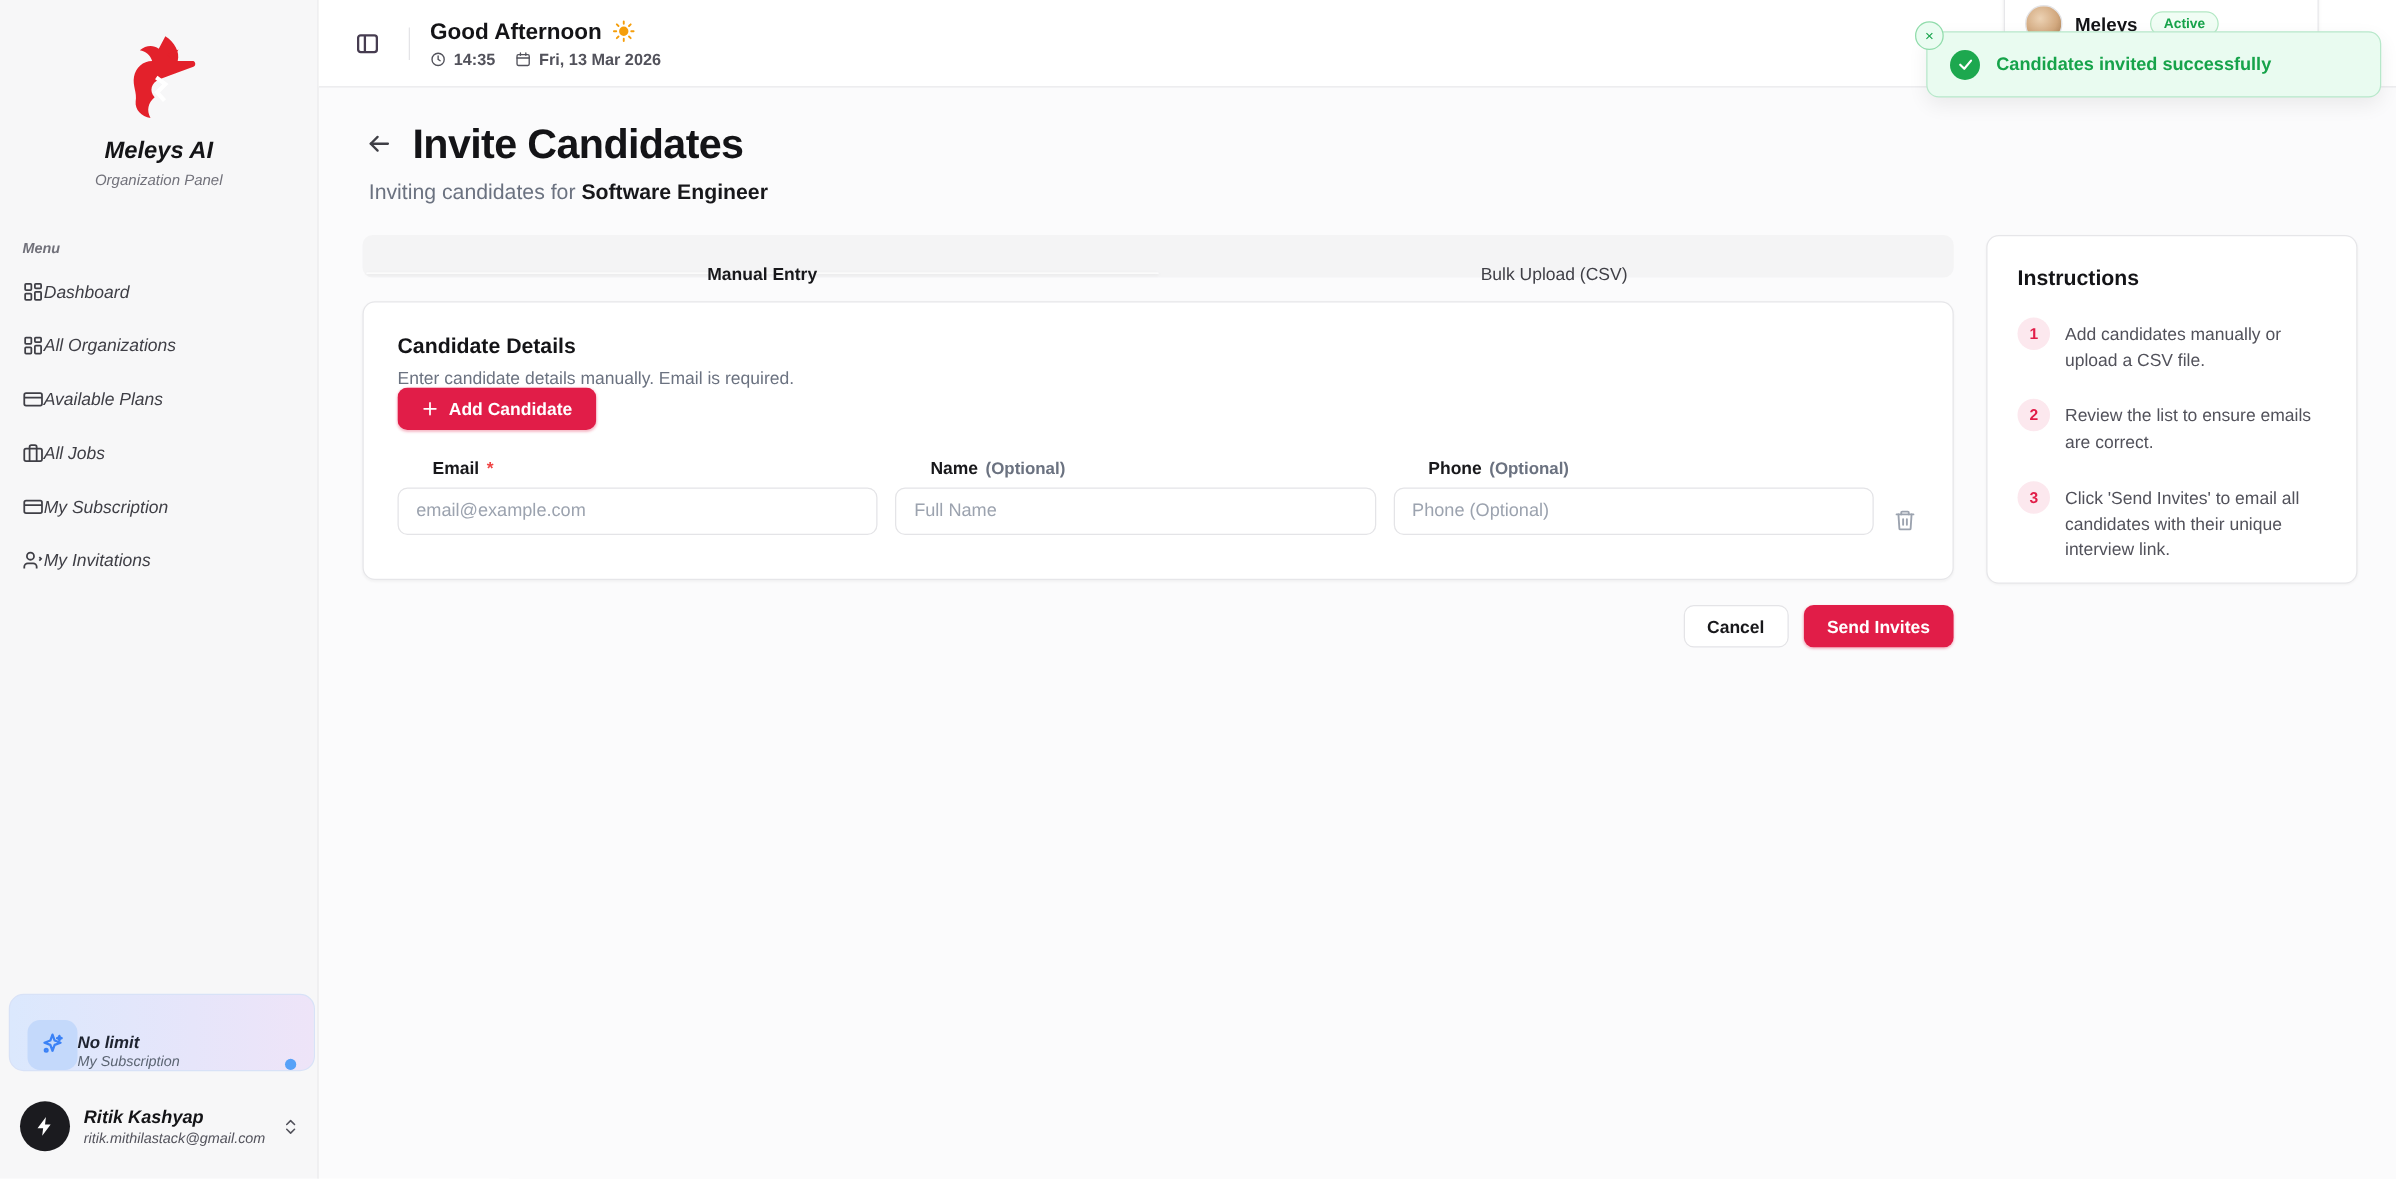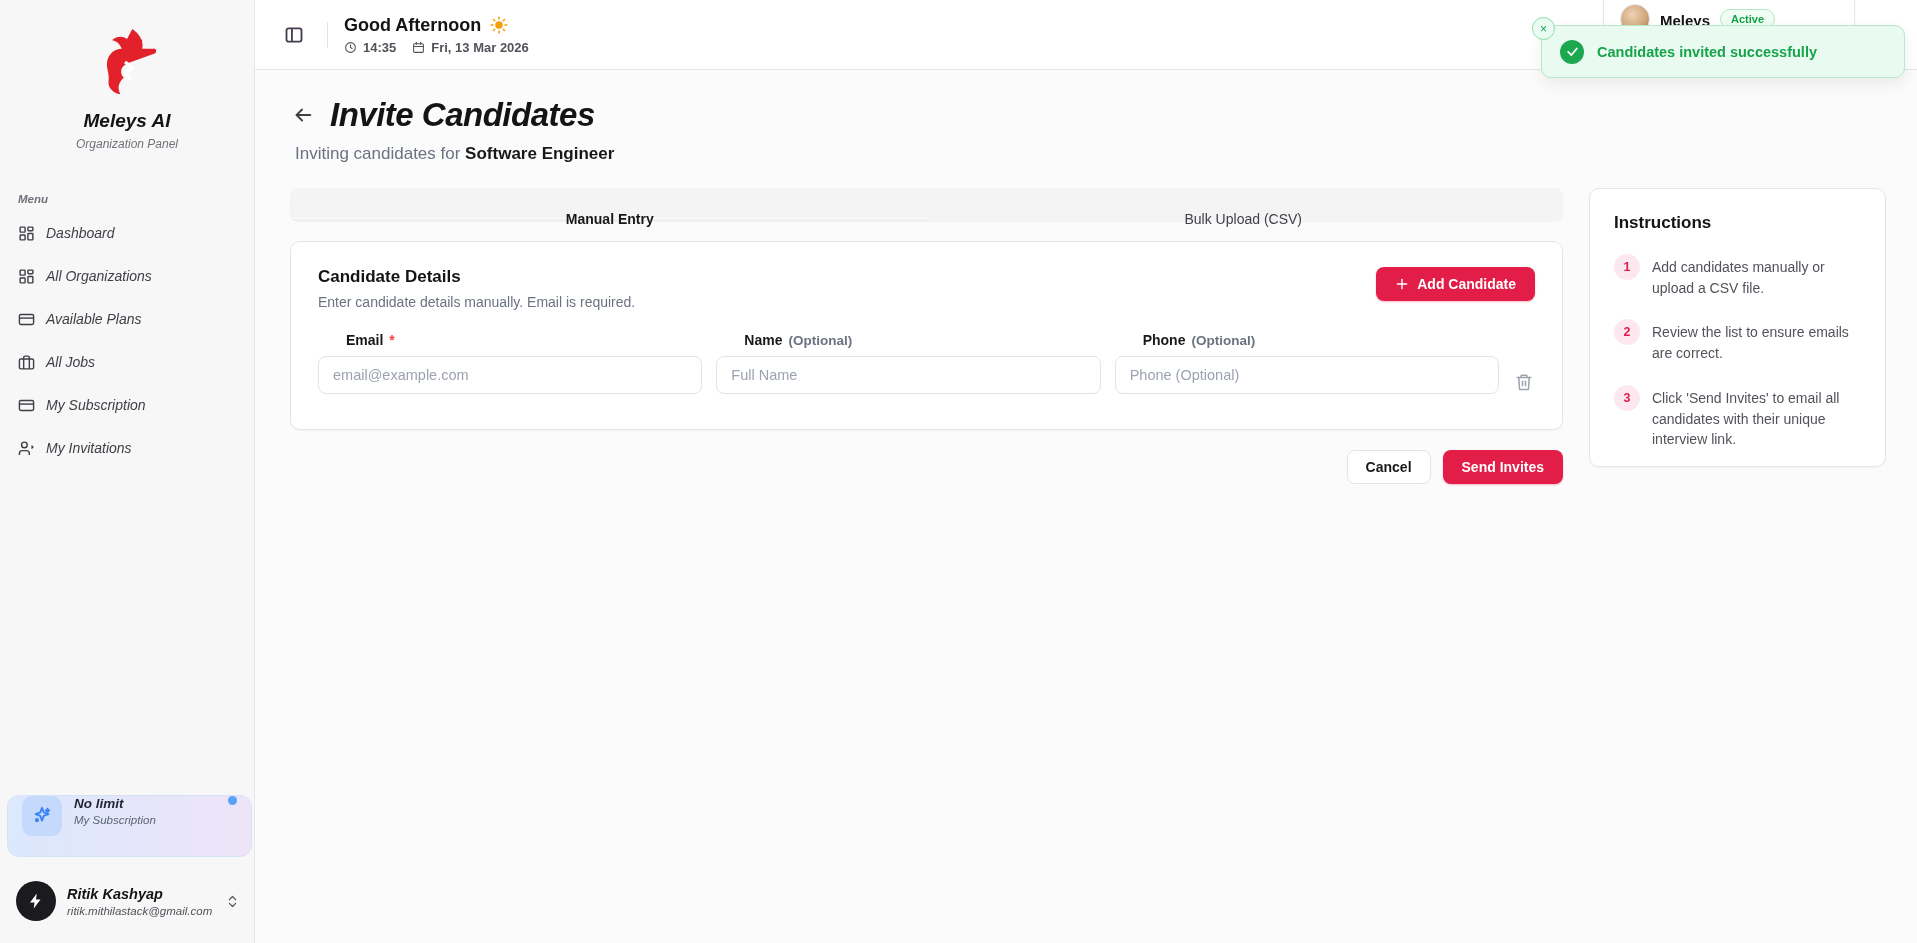--- a/index.html
+++ b/index.html
@@ -15,30 +15,30 @@
     position:absolute; left:0; top:0; width:255px; height:943px;
     background:#f7f7f8; border-right:1px solid #e7e7ea;
     display:flex; flex-direction:column;font-style:italic;
   }
   .brand { padding-top:26px; display:flex; flex-direction:column; align-items:center; }
   .brand-name { font-size:19px; font-weight:700; margin-top:8px; color:#141417; }
   .brand-sub { font-size:12px; color:#71717a; margin-top:5px; }
   .menu-label { font-size:11.5px; color:#71717a; margin:42px 0 10px 18px; font-weight:600; }
   .nav { display:flex; flex-direction:column; gap:7px; padding:0 8px; }
   .nav-item {
-    display:flex; align-items:center; gap:11px; height:36px; padding:0 10px;
+    display:flex; align-items:center; height:36px; padding:0 10px;
     border-radius:8px; cursor:pointer; color:#3f3f46; font-size:14px; font-weight:500;
   }
   .nav-item svg { stroke:#3f3f46; }
   .spacer { flex:1; }
 
   .sub-card {
     margin:0 2px 14px 7px; height:62px; border-radius:12px;
     background:linear-gradient(90deg,#dbe8fd 0%, #e6e5fa 60%, #eee4f8 100%);
-    display:flex; align-items:flex-start; padding:0 14px; gap:12px; cursor:pointer;
+    display:flex; align-items:flex-end; padding:0 14px; cursor:pointer;
     border:1px solid #d8e2f7;
   }
   .sub-icon-box {
     width:40px; height:40px; border-radius:10px; background:#c4d9fb;
     display:flex; align-items:center; justify-content:center;
   }
   .sub-title { font-size:13.5px; font-weight:700; color:#1f2430; }
   .sub-sub { font-size:11.5px; color:#5b6472; margin-top:3px; }
   .sub-dot { margin-left:auto; width:9px; height:9px; border-radius:50%; background:#57a1f8; }
 
@@ -98,21 +98,21 @@
   .toast-msg { font-size:14.5px; font-weight:600; color:#16a34a; }
   .toast-close {
     position:absolute; left:-10px; top:-9px; width:23px; height:23px; border-radius:50%;
     background:#eafcf1; border:1px solid #90dcab; color:#16a34a;
     display:flex; align-items:center; justify-content:center; cursor:pointer;
     font-size:12px; line-height:1;
   }
 
   
   .content { padding:26px 31px 0 35px; }
-  .title-row { display:flex; align-items:center; gap:14px;font-style:italic; }
+  .title-row { display:flex; align-items:center; gap:14px; }
   .back-btn { background:none; border:none; cursor:pointer; width:26px; height:26px;
     display:flex; align-items:center; justify-content:center; }
   .page-title { font-size:33px; font-weight:800; color:#141417; letter-spacing:-0.5px; }
   .page-sub { margin-top:10px; margin-left:5px; font-size:17px; color:#6b7280; }
   .page-sub b { color:#18181b; font-weight:700; }
 
   .cols { display:flex; gap:26px; margin-top:24px; align-items:flex-start; }
   .col-left { flex:1; min-width:0; }
   .col-right { width:297px; flex-shrink:0; }
 
@@ -120,21 +120,21 @@
   .tab {
     flex:1; display:flex; align-items:center; justify-content:center;
     font-size:14px; color:#3f3f46; border-radius:6px; cursor:pointer;margin-top:27px;
   }
   .tab.active { background:#ffffff; font-weight:600; color:#18181b; box-shadow:0 1px 3px rgba(0,0,0,.10); }
 
   .card {
     margin-top:19px; background:#ffffff; border:1px solid #e6e6e9; border-radius:10px;
     box-shadow:0 1px 2px rgba(0,0,0,.04); padding:25px 27px 35px 27px;
   }
-  .card-head { display:flex; justify-content:space-between; align-items:flex-start; }
+  .card-head { display:flex; justify-content:space-between; align-items:flex-start;flex-direction:column; }
   .card-title { font-size:17px; font-weight:700; color:#141417; }
   .card-sub { font-size:14px; color:#6b7280; margin-top:7px; }
   .btn {
     display:inline-flex; align-items:center; justify-content:center; gap:8px;
     height:34px; padding:0 18px; border-radius:8px; font-size:14px; font-weight:600;
     cursor:pointer; border:1px solid transparent; font-family:inherit;
   }
   .btn-primary { background:#e11d48; color:#ffffff; box-shadow:0 1px 2px rgba(225,29,72,.3); }
   .btn-outline { background:#ffffff; color:#18181b; border-color:#e4e4e7; }
 

